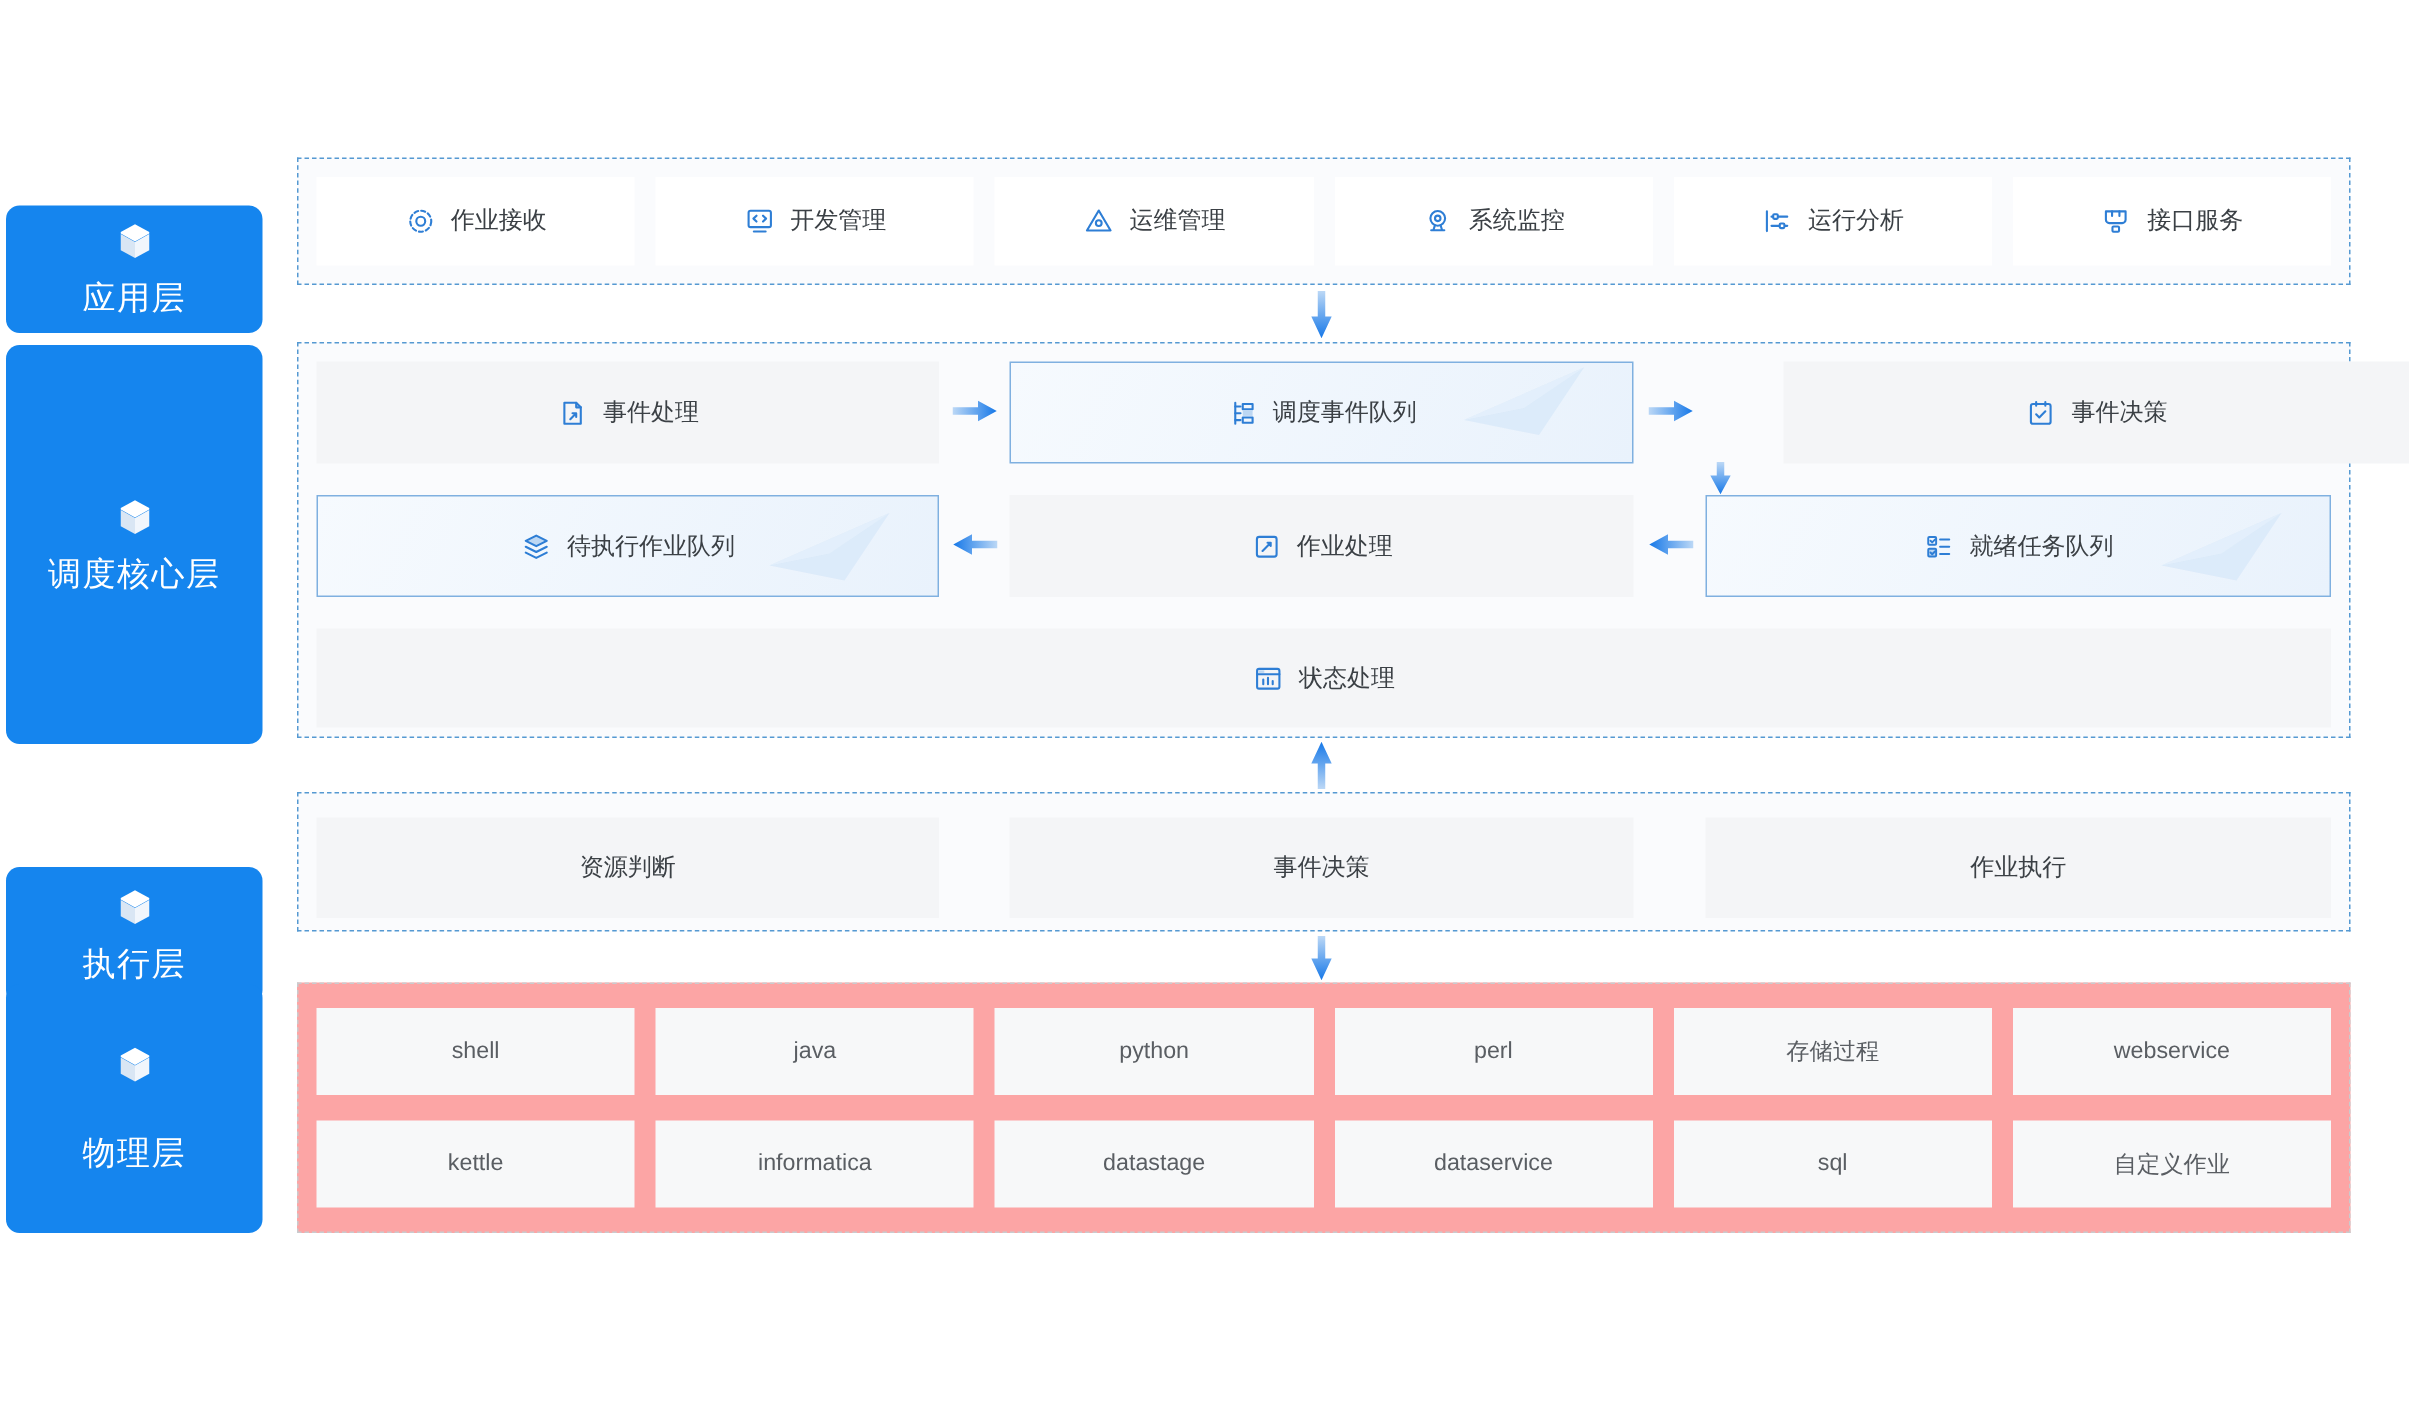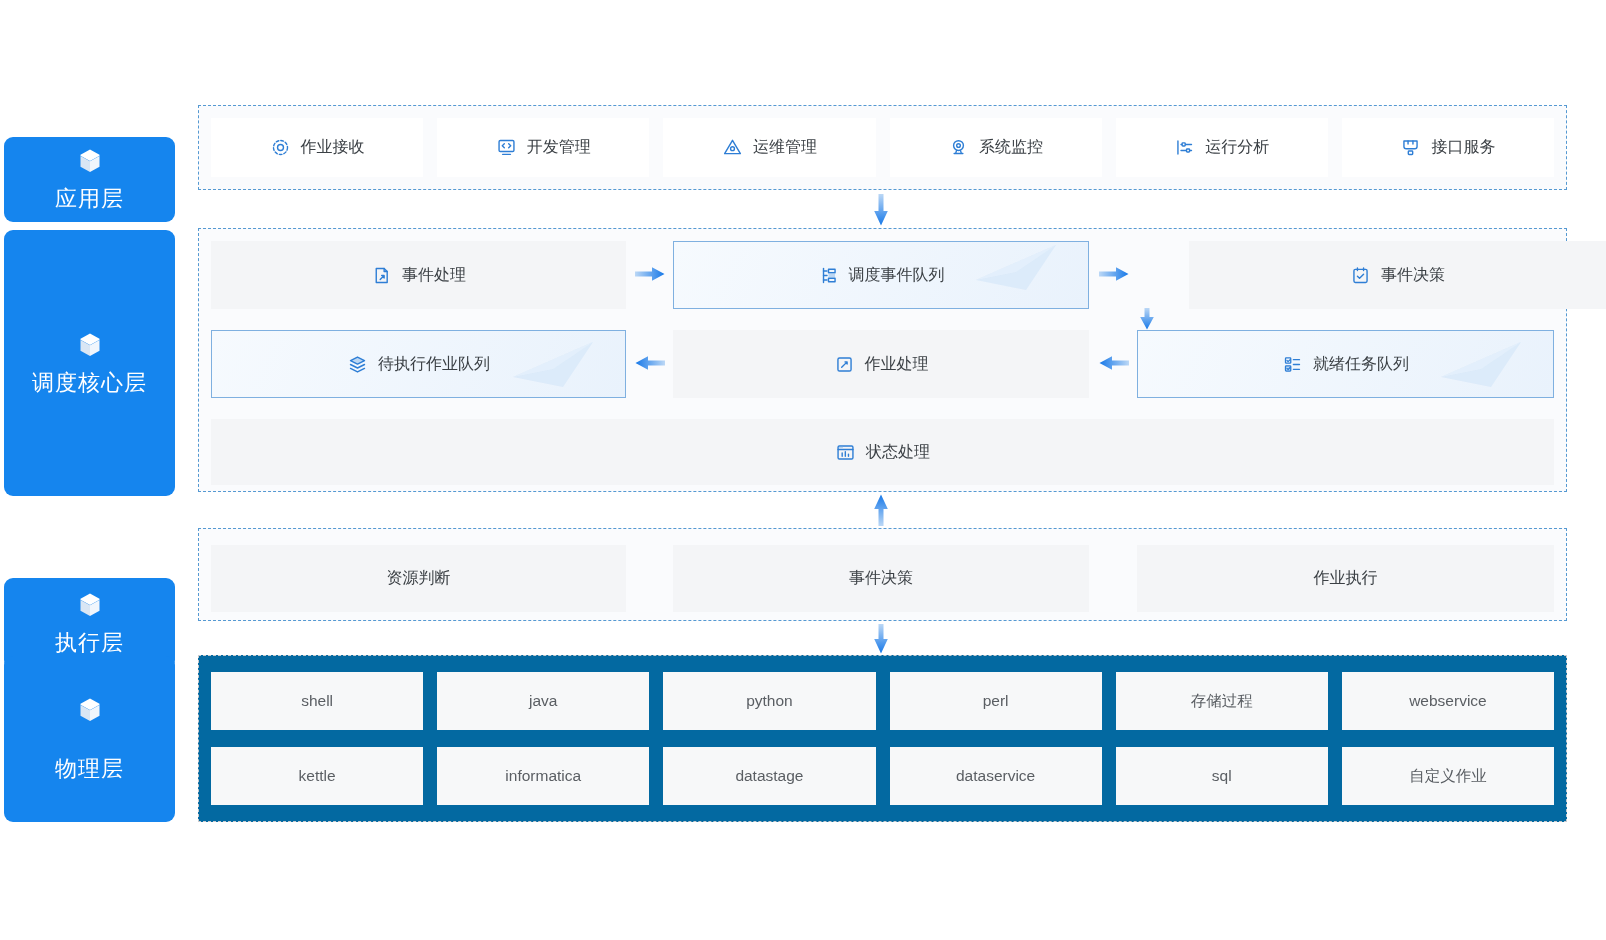--- a/index.html
+++ b/index.html
@@ -18,21 +18,21 @@
   .badge-core { top:230px; height:266px; }
   .badge-exec { top:530px; height:91px;margin-top:48px; }
   .badge-phys { top:656px; height:166px;gap:21px; }
 
   
   .dash { position:absolute; left:198px; width:1369px; border:1px dashed #5599d2;
           background:#fafbfd; }
   .dash-app  { top:105px; height:85px; }
   .dash-core { top:228px; height:264px; }
   .dash-exec { top:528px; height:93px; }
-  .dash-phys { top:655px; height:167px; border-color:#c9cbce; background:#0369a1; }
+  .dash-phys { top:655px; height:167px; border-color:#c9cbce; background:#fca5a5; }
 
   
   .card { display:flex; align-items:center; justify-content:center; gap:10px;
           font-size:16px; color:#3b4045; background:#f4f5f7; position:relative; }
   .card .nlabel { white-space:nowrap; }
 
   
   .app-row { position:absolute; inset:12px; display:flex; gap:14px; }
   .app-row .card { flex:1; background:#ffffff; }
 

